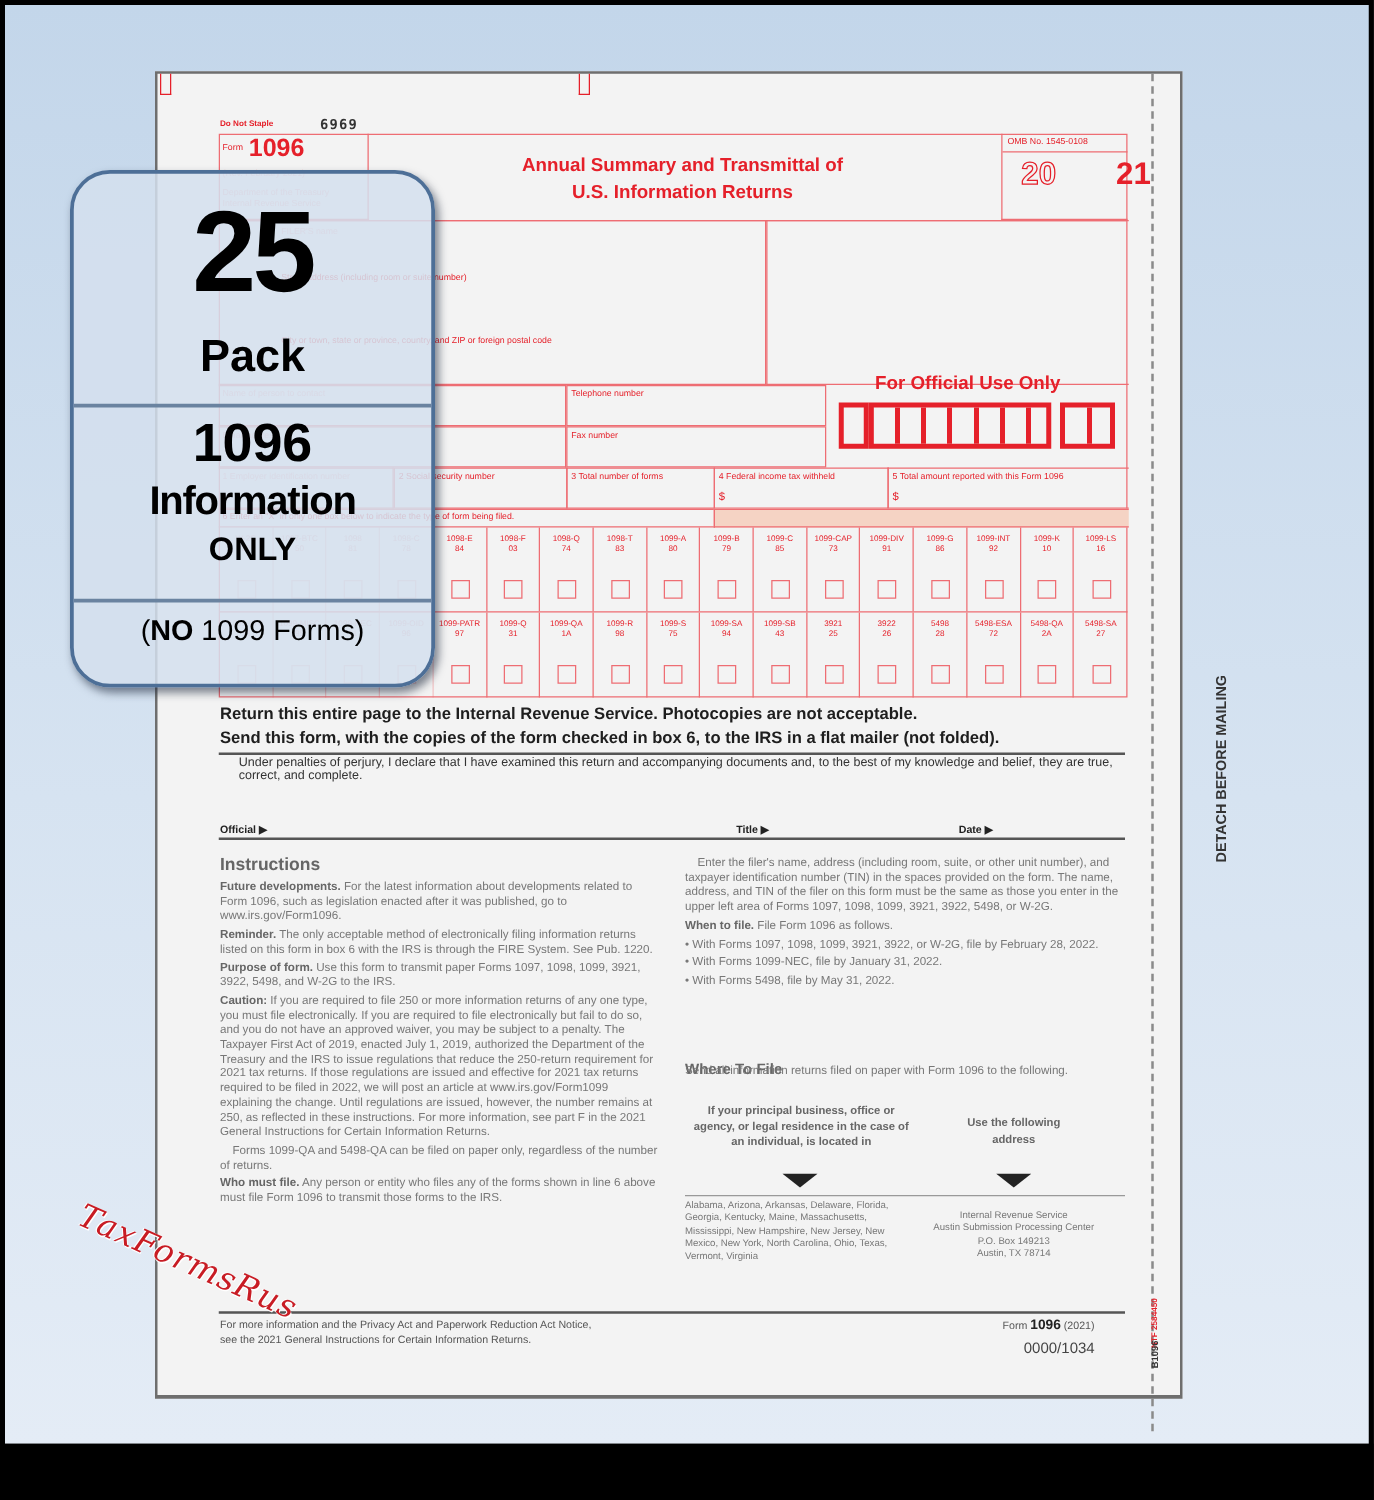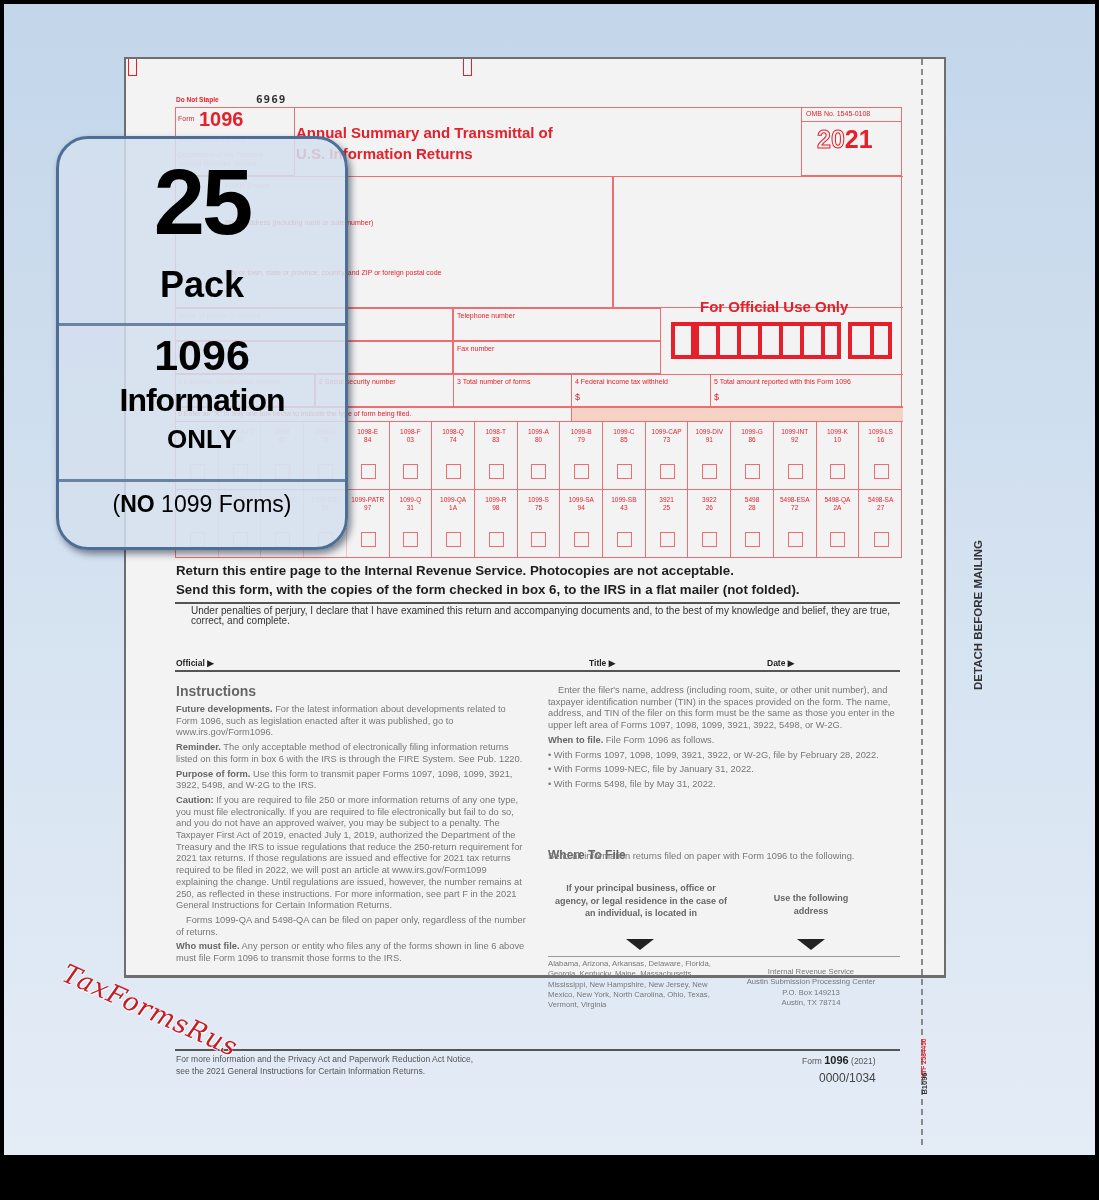--- a/index.html
+++ b/index.html
@@ -6,43 +6,43 @@
   html, body { width: 1099px; height: 1200px; overflow: hidden; background: #000; }
   body { font-family: "Liberation Sans", sans-serif; position: relative; }
 
   .frame {
     position: absolute; left: 4px; top: 4px; width: 1091px; height: 1151px;
     background: linear-gradient(180deg, #c3d6ea 0%, #d6e3f1 55%, #e4ecf6 100%);
   }
   .bottom-strip { position: absolute; left: 0; top: 1155px; width: 1099px; height: 45px; background: #000; }
 
   .paper {
-    position: absolute; left: 124px; top: 57px; width: 822px; height: 921px;
+    position: absolute; left: 124px; top: 57px; width: 822px; height: 1062px;
     background: #f3f3f3; border: 2px solid #6e6e6e; border-bottom-width: 3px;
   }
 
   .tab-mark { position: absolute; top: 0; width: 9px; height: 17px; border: 1.5px solid #e5202a; border-top: none; }
 
   .perf { position: absolute; left: 795px; top: 0; height: 1086px; border-left: 2px dashed #8a8a8a; }
 
   .abs { position: absolute; }
 
   .donot { left: 50px; top: 37px; font-size: 6.5px; font-weight: bold; color: #e5202a; }
   .handnum { left: 130px; top: 34px; font-size: 11px; font-weight: bold; letter-spacing: 1px; color: #333; font-family: "DejaVu Sans Mono", monospace; }
 
   .form-box { position: absolute; left: 49px; top: 48px; width: 727px; height: 451px; border: 1.5px solid #ee6d73; }
 
   .cell { position: absolute; border: 1px solid #ee6d73; }
   .lbl { position: absolute; font-size: 7px; color: #e5202a; white-space: nowrap; }
 
-  .title { position: absolute; left: 120px; top: 14px; width: 500px; text-align: left; font-size: 15px; font-weight: bold; color: #e5202a; line-height: 21px; }
+  .title { position: absolute; left: 120px; top: 14px; width: 500px; text-align: center; font-size: 15px; font-weight: bold; color: #e5202a; line-height: 21px; }
 
   .year { position: absolute; font-size: 25px; font-weight: bold; }
   .year .o { color: transparent; -webkit-text-stroke: 1px #e5202a; }
-  .year .s { color: #e5202a; }
+  .year .s { color: #e5202a; padding-left: 48px; }
 
   .official { position: absolute; left: 574px; top: 239px; font-size: 15px; font-weight: bold; color: #e5202a; }
   .ob { position: absolute; top: 263px; height: 37px; border: 4px solid #e5202a; }
 
   .fc { position: absolute; text-align: center; font-size: 6.5px; line-height: 8px; color: #e5202a; border-right: 1px solid #ee6d73; }
   .fc .cb { width: 15px; height: 15px; border: 1px solid #ee6d73; margin: 0 auto; position: absolute; left: 50%; margin-left: -7px; }
 
   .ret { left: 50px; top: 502px; font-size: 13.3px; font-weight: bold; color: #1e1e1e; line-height: 19px; }
   .hr { position: absolute; left: 49px; width: 725px; border-top: 2.5px solid #555; }
   .perj { left: 50px; top: 547px; width: 720px; font-size: 10px; color: #333; line-height: 9.5px; margin-left: 15px; }

